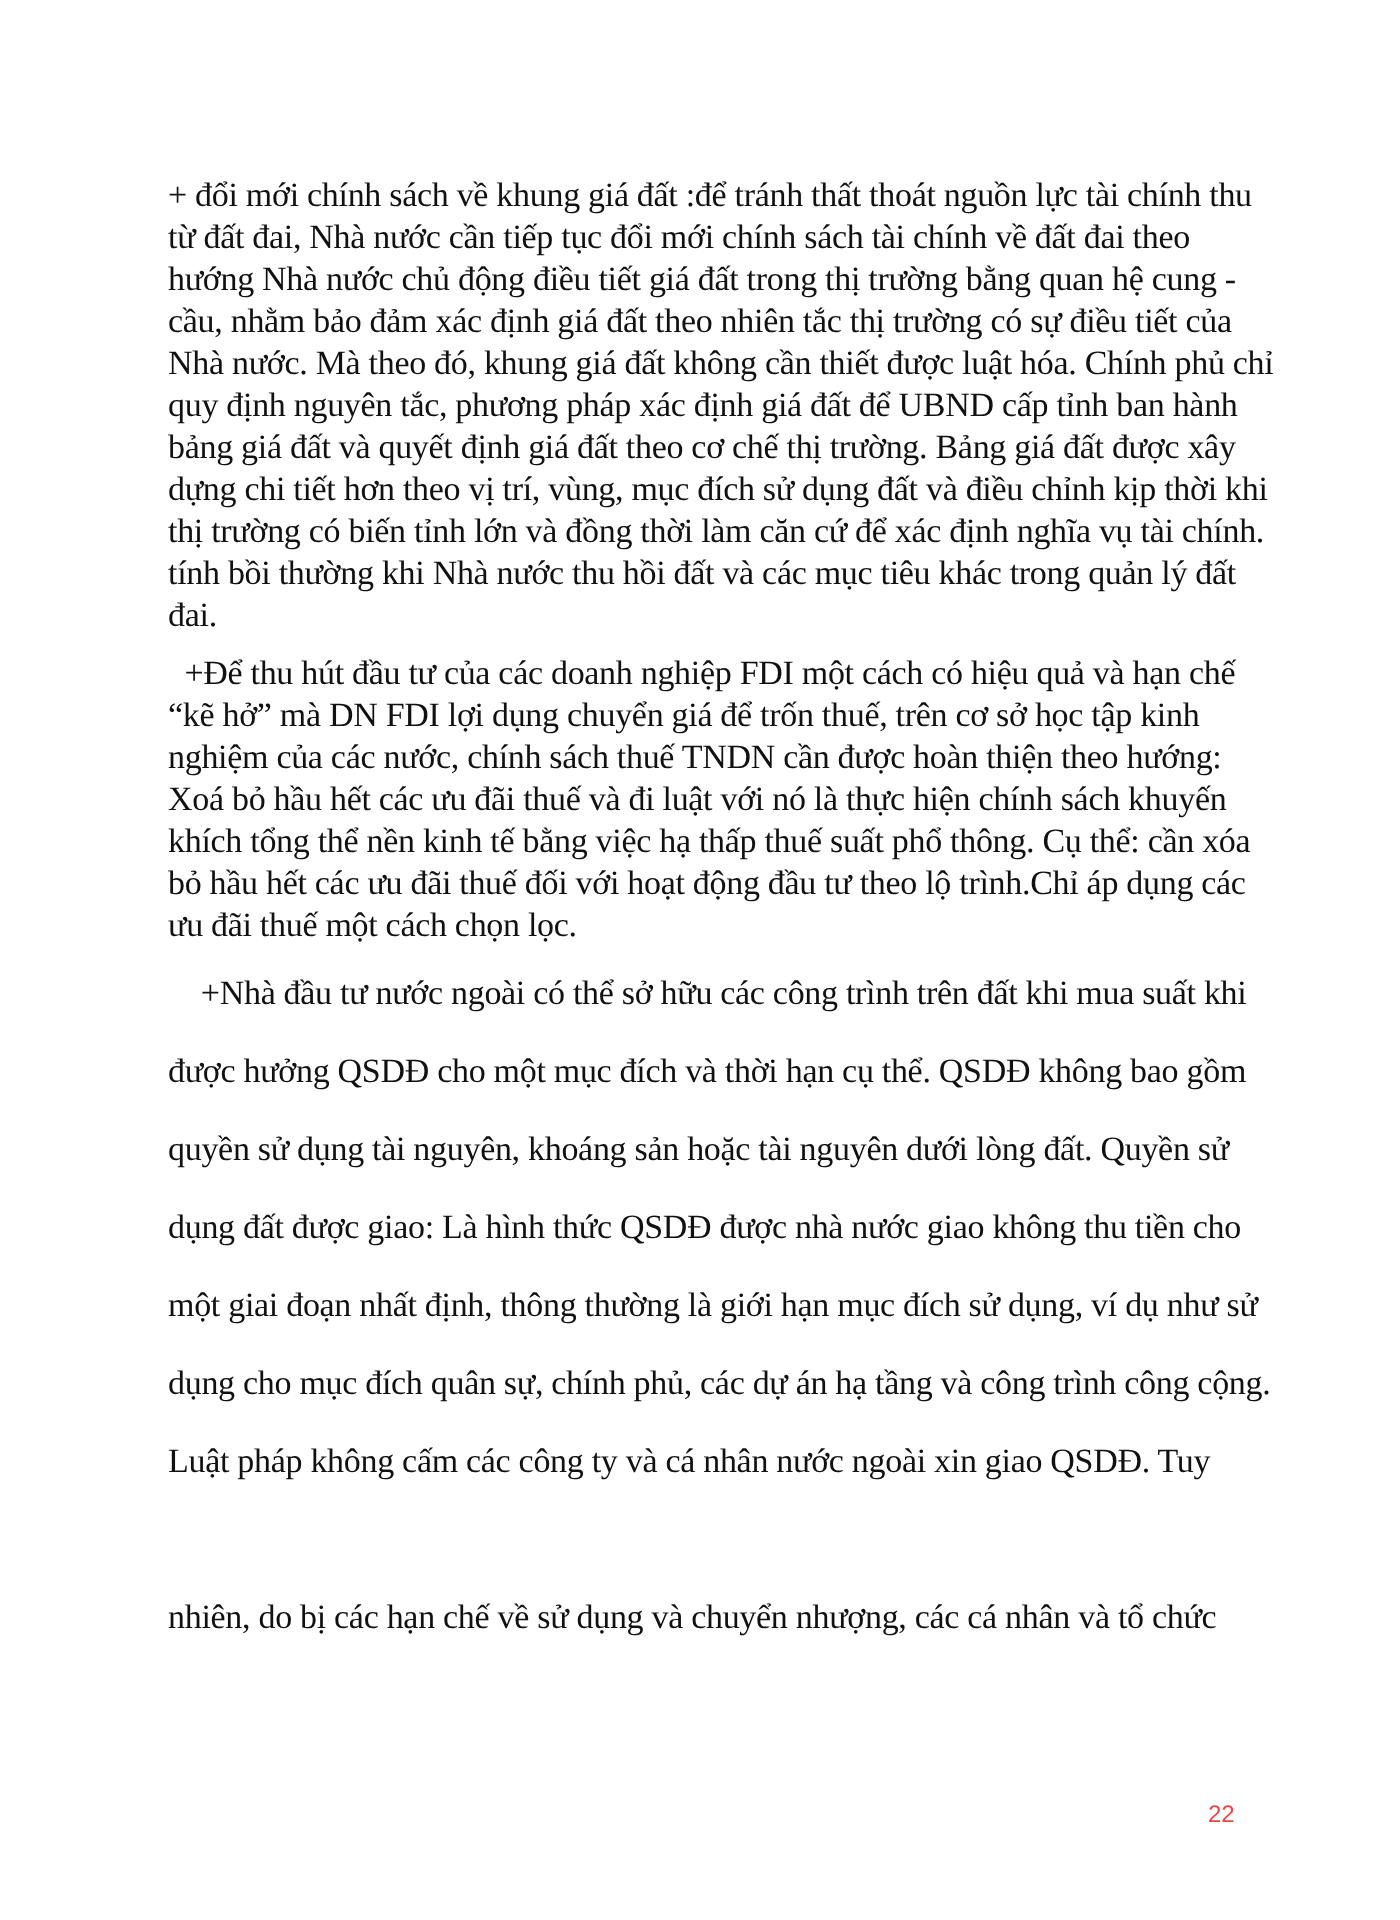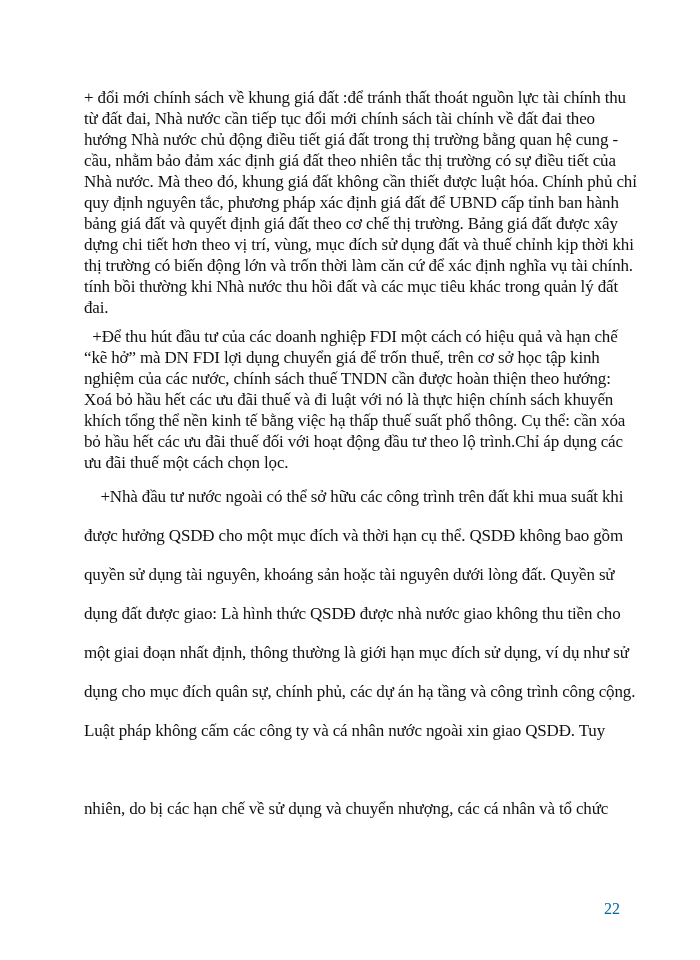--- a/index.html
+++ b/index.html
@@ -25,40 +25,40 @@
       position: absolute;
       left: 84px;
       font-size: 17px;
       white-space: nowrap;
       letter-spacing: -0.15px;
     }
     .page-number {
       position: absolute;
       left: 604px;
       top: 900px;
-      font-family: Liberation Serif, serif;
-      font-size: 16px;
-      color: #0369a1;
+      font-family: Liberation Sans, sans-serif;
+      font-size: 12px;
+      color: #ef4444;
     }
   </style>
 </head>
 <body>
 
 <div class="page">
 
   <div>
     <div class="line" style="top:88px">+ đổi  mới chính sách về khung giá đất :để tránh thất thoát nguồn lực tài chính thu</div>
     <div class="line" style="top:109px">từ đất đai, Nhà nước cần tiếp tục đổi mới chính sách tài chính về đất đai theo</div>
     <div class="line" style="top:130px">hướng Nhà nước chủ động điều tiết giá đất trong thị trường bằng quan hệ cung -</div>
     <div class="line" style="top:151px">cầu, nhằm bảo đảm xác định giá đất theo nhiên tắc thị trường có sự điều tiết của</div>
     <div class="line" style="top:172px">Nhà nước. Mà theo đó, khung giá đất không cần thiết được luật hóa. Chính phủ chỉ</div>
     <div class="line" style="top:193px">quy định nguyên tắc, phương pháp xác định giá đất để UBND cấp tỉnh ban hành</div>
     <div class="line" style="top:214px">bảng giá đất và quyết định giá đất theo cơ chế thị trường. Bảng giá đất được xây</div>
-    <div class="line" style="top:235px">dựng chi tiết hơn theo vị trí, vùng, mục đích sử dụng đất và thuế chỉnh kịp thời khi</div>
-    <div class="line" style="top:256px">thị trường có biến động lớn và trốn thời làm căn cứ để xác định nghĩa vụ tài chính.</div>
+    <div class="line" style="top:235px">dựng chi tiết hơn theo vị trí, vùng, mục đích sử dụng đất và điều chỉnh kịp thời khi</div>
+    <div class="line" style="top:256px">thị trường có biến tỉnh lớn và đồng thời làm căn cứ để xác định nghĩa vụ tài chính.</div>
     <div class="line" style="top:277px">tính bồi thường khi Nhà nước thu hồi đất và các mục tiêu khác trong quản lý đất</div>
     <div class="line" style="top:298px">đai.</div>
   </div>
 
   <div>
     <div class="line" style="top:327px; white-space:pre">  +Để thu hút đầu tư của các doanh nghiệp FDI một cách có hiệu quả và hạn chế</div>
     <div class="line" style="top:348px">“kẽ hở” mà DN FDI lợi dụng chuyển giá để trốn thuế, trên cơ sở học tập kinh</div>
     <div class="line" style="top:369px">nghiệm  của các nước, chính sách thuế TNDN cần được hoàn thiện theo hướng:</div>
     <div class="line" style="top:390px">Xoá bỏ hầu hết các ưu đãi thuế và đi luật với nó là thực hiện chính sách khuyến</div>
     <div class="line" style="top:411px">khích tổng thể nền kinh tế bằng việc hạ thấp thuế suất phổ thông. Cụ thể: cần xóa</div>

